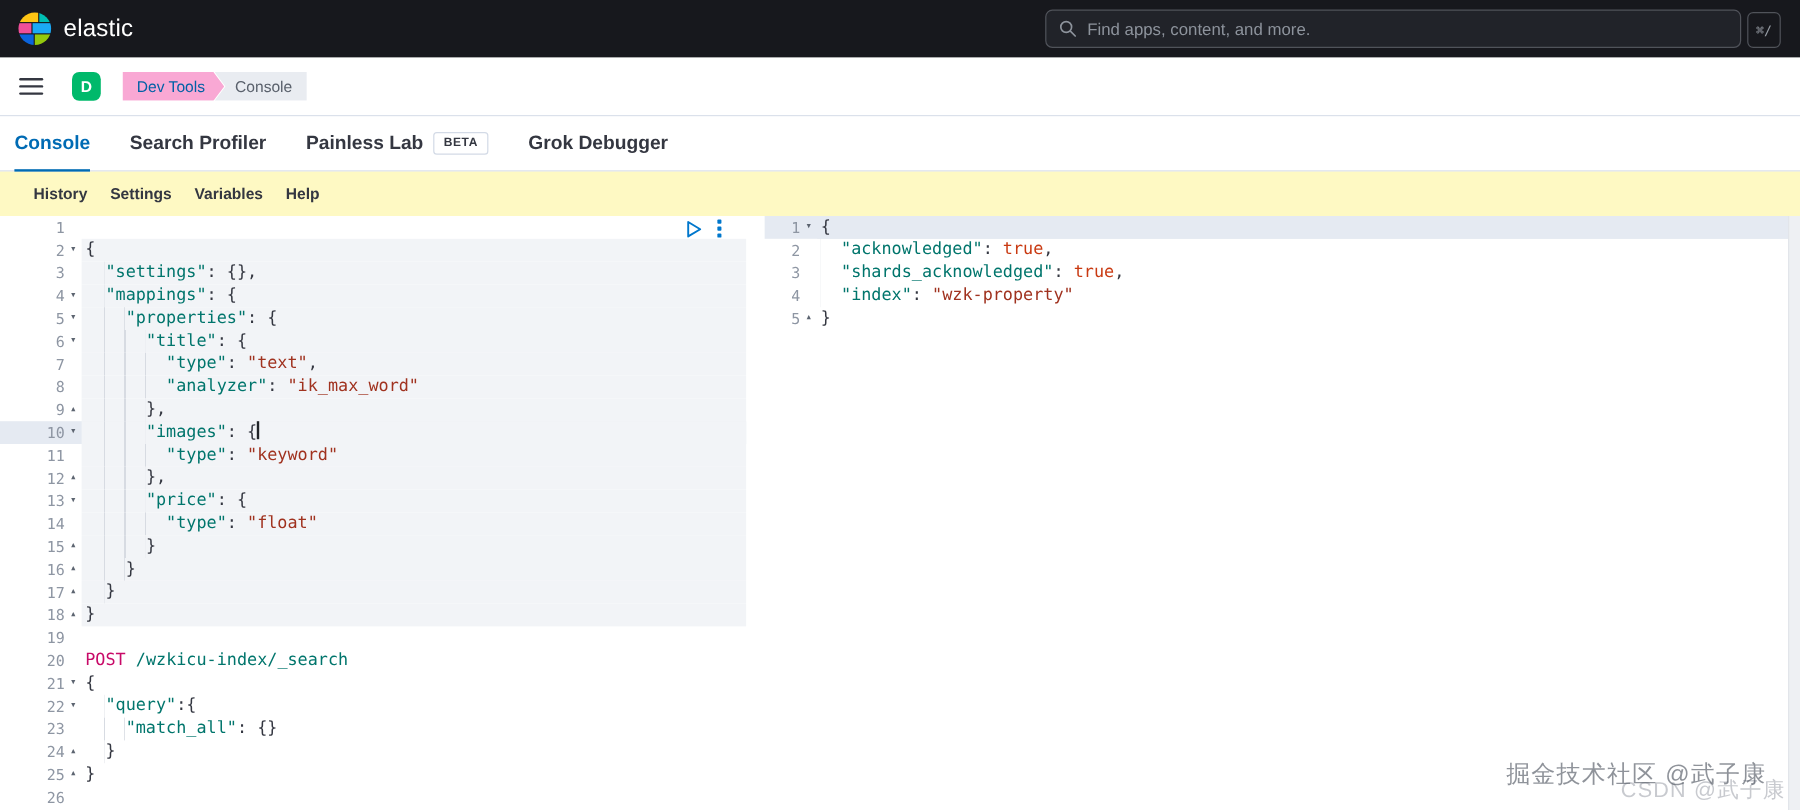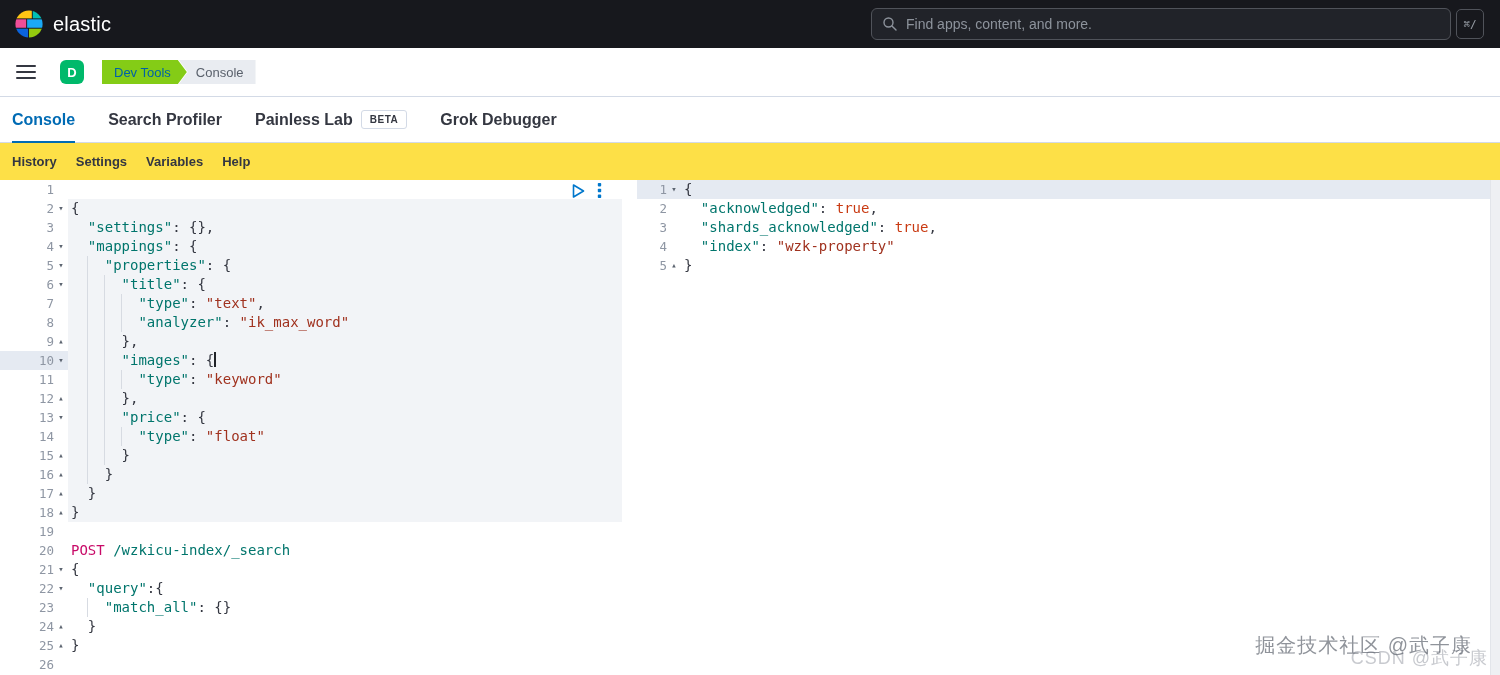--- a/index.html
+++ b/index.html
@@ -3,47 +3,47 @@
 <meta charset="utf-8">
 <style>
   *{box-sizing:border-box;margin:0;padding:0}
   html,body{width:1500px;height:675px}
   body{font-family:"Liberation Sans",sans-serif;background:#fff;overflow:hidden;position:relative;color:#343741}
 
   
   .topbar{height:48px;background:#17181d;display:flex;align-items:center;padding:0 16px 0 14px}
   .brand{display:flex;align-items:center;gap:9px;cursor:pointer}
   .brand-text{color:#fff;font-size:20px;font-weight:400;letter-spacing:.2px}
-  .search-wrap{margin-left:auto;display:flex;align-items:center;gap:5px}
+  .search-wrap{margin-left:auto;display:flex;align-items:flex-end;gap:5px}
   .searchbox{width:580px;height:32px;background:#212329;border:1px solid #50535a;border-radius:6px;display:flex;align-items:center;padding:0 10px;gap:8px}
   .searchbox input{flex:1;background:transparent;border:none;outline:none;color:#d6dae0;font-size:14px;font-family:"Liberation Sans",sans-serif}
   .searchbox input::placeholder{color:#8d939c}
   .shortcut{height:30px;min-width:28px;border:1px solid #50535a;border-radius:5px;color:#9aa0a8;font-size:11px;display:flex;align-items:center;justify-content:center;padding:0 4px}
 
   
   .crumbbar{height:49px;background:#fff;border-bottom:1px solid #d3dae6;display:flex;align-items:center;padding:0 16px}
   .hamburger{width:24px;height:24px;background:none;border:none;display:flex;flex-direction:column;justify-content:center;gap:4px;cursor:pointer}
   .hamburger i{display:block;width:20px;height:2px;background:#343741;border-radius:1px}
   .space-avatar{width:24px;height:24px;border-radius:6px;background:#00b96b;color:#fff;font-size:13px;font-weight:700;display:flex;align-items:center;justify-content:center;margin-left:20px;cursor:pointer}
   .crumbs{display:flex;align-items:center;margin-left:18px}
   .crumb{height:24px;display:flex;align-items:center;font-size:13px;white-space:nowrap}
-  .crumb-link{background:#84cc16;color:#0061a6;padding:0 16px 0 12px;cursor:pointer;
+  .crumb-link{background:#f9a8d4;color:#0061a6;padding:0 16px 0 12px;cursor:pointer;
     clip-path:polygon(0 0,calc(100% - 9px) 0,100% 50%,calc(100% - 9px) 100%,0 100%)}
   .crumb-current{background:#e9ecf1;color:#5a616c;padding:0 12px 0 17px;margin-left:-8px;
     clip-path:polygon(0 0,100% 0,100% 100%,0 100%,9px 50%)}
 
   
   .tabs{height:46px;border-bottom:1px solid #d3dae6;display:flex;align-items:stretch;padding:0 12px;gap:33px;background:#fff}
   .tab{display:flex;align-items:center;font-size:16px;font-weight:600;color:#343741;gap:8px;cursor:pointer;position:relative}
   .tab.active{color:#006bb4}
   .tab.active::after{content:"";position:absolute;left:0;right:0;bottom:-1px;height:2px;background:#006bb4}
   .beta{font-size:10px;font-weight:700;letter-spacing:.5px;color:#343741;border:1px solid #d3dae6;border-radius:3px;padding:3px 8px;background:#fff}
 
   
-  .submenu{height:37px;display:flex;align-items:center;padding:0 12px;gap:19px;background:#fde047}
+  .submenu{height:37px;display:flex;align-items:center;padding:0 28px;gap:19px;background:#fef9c3}
   .submenu span{font-size:13px;font-weight:600;color:#343741;cursor:pointer}
 
   
   .editors{position:relative;height:495px;width:1500px;font-family:"DejaVu Sans Mono",monospace;font-size:14px}
   .editor{position:absolute;top:0;height:495px;overflow:hidden;background:#fff}
   .editor-left{left:0;width:622px}
   .editor-right{left:637px;width:853px}
   .line{display:flex;height:19px;line-height:19px;white-space:pre}
   .num{color:#8e96a3;font-size:12.5px;text-align:right;flex:none}
   .editor-left .num{width:54px}

